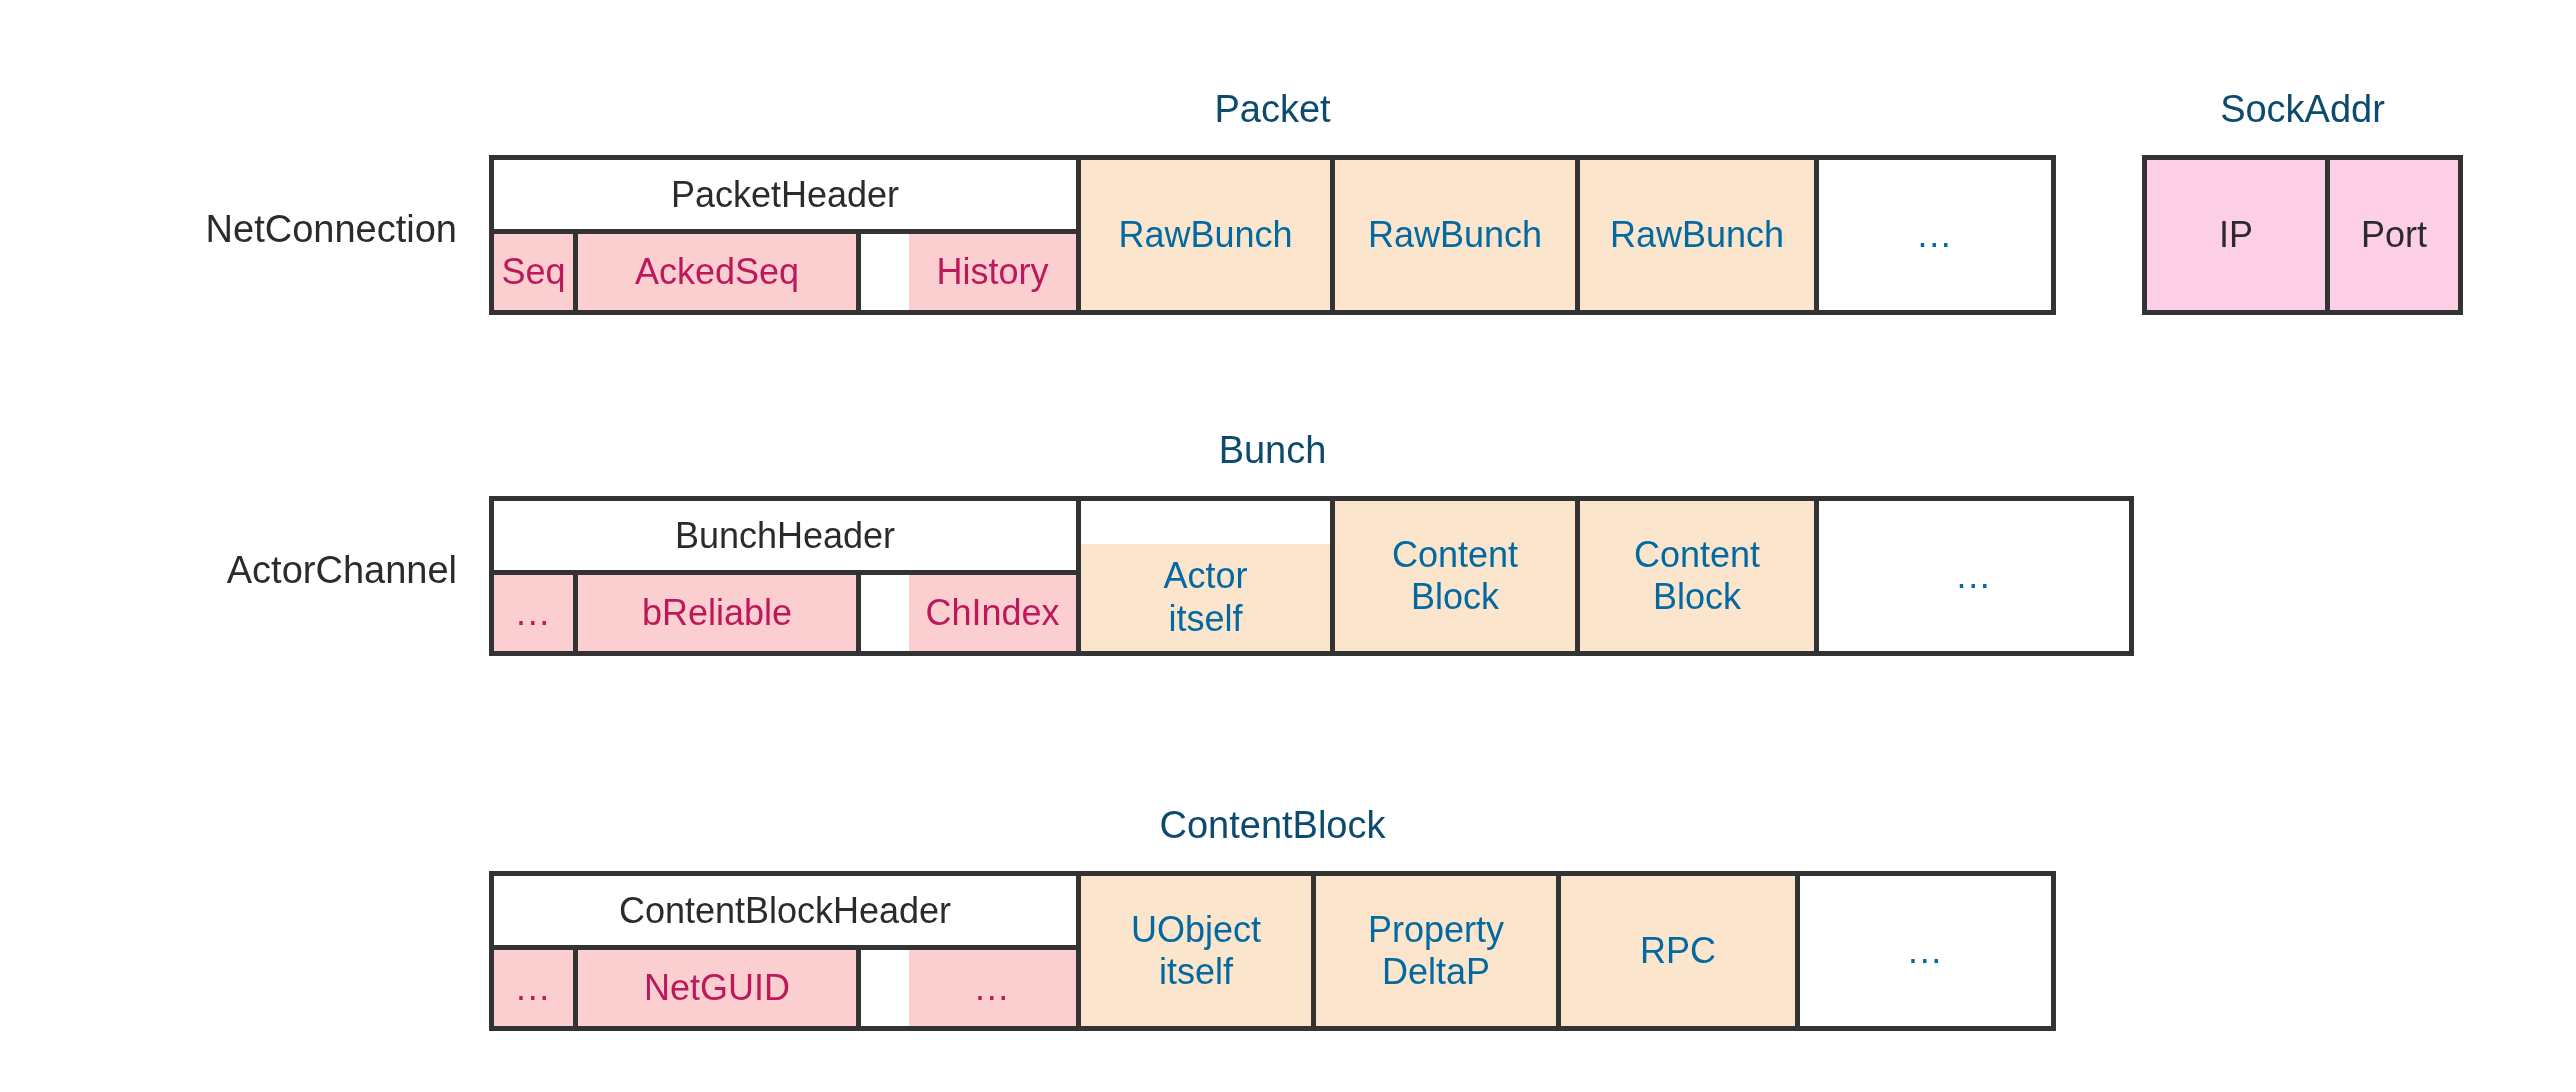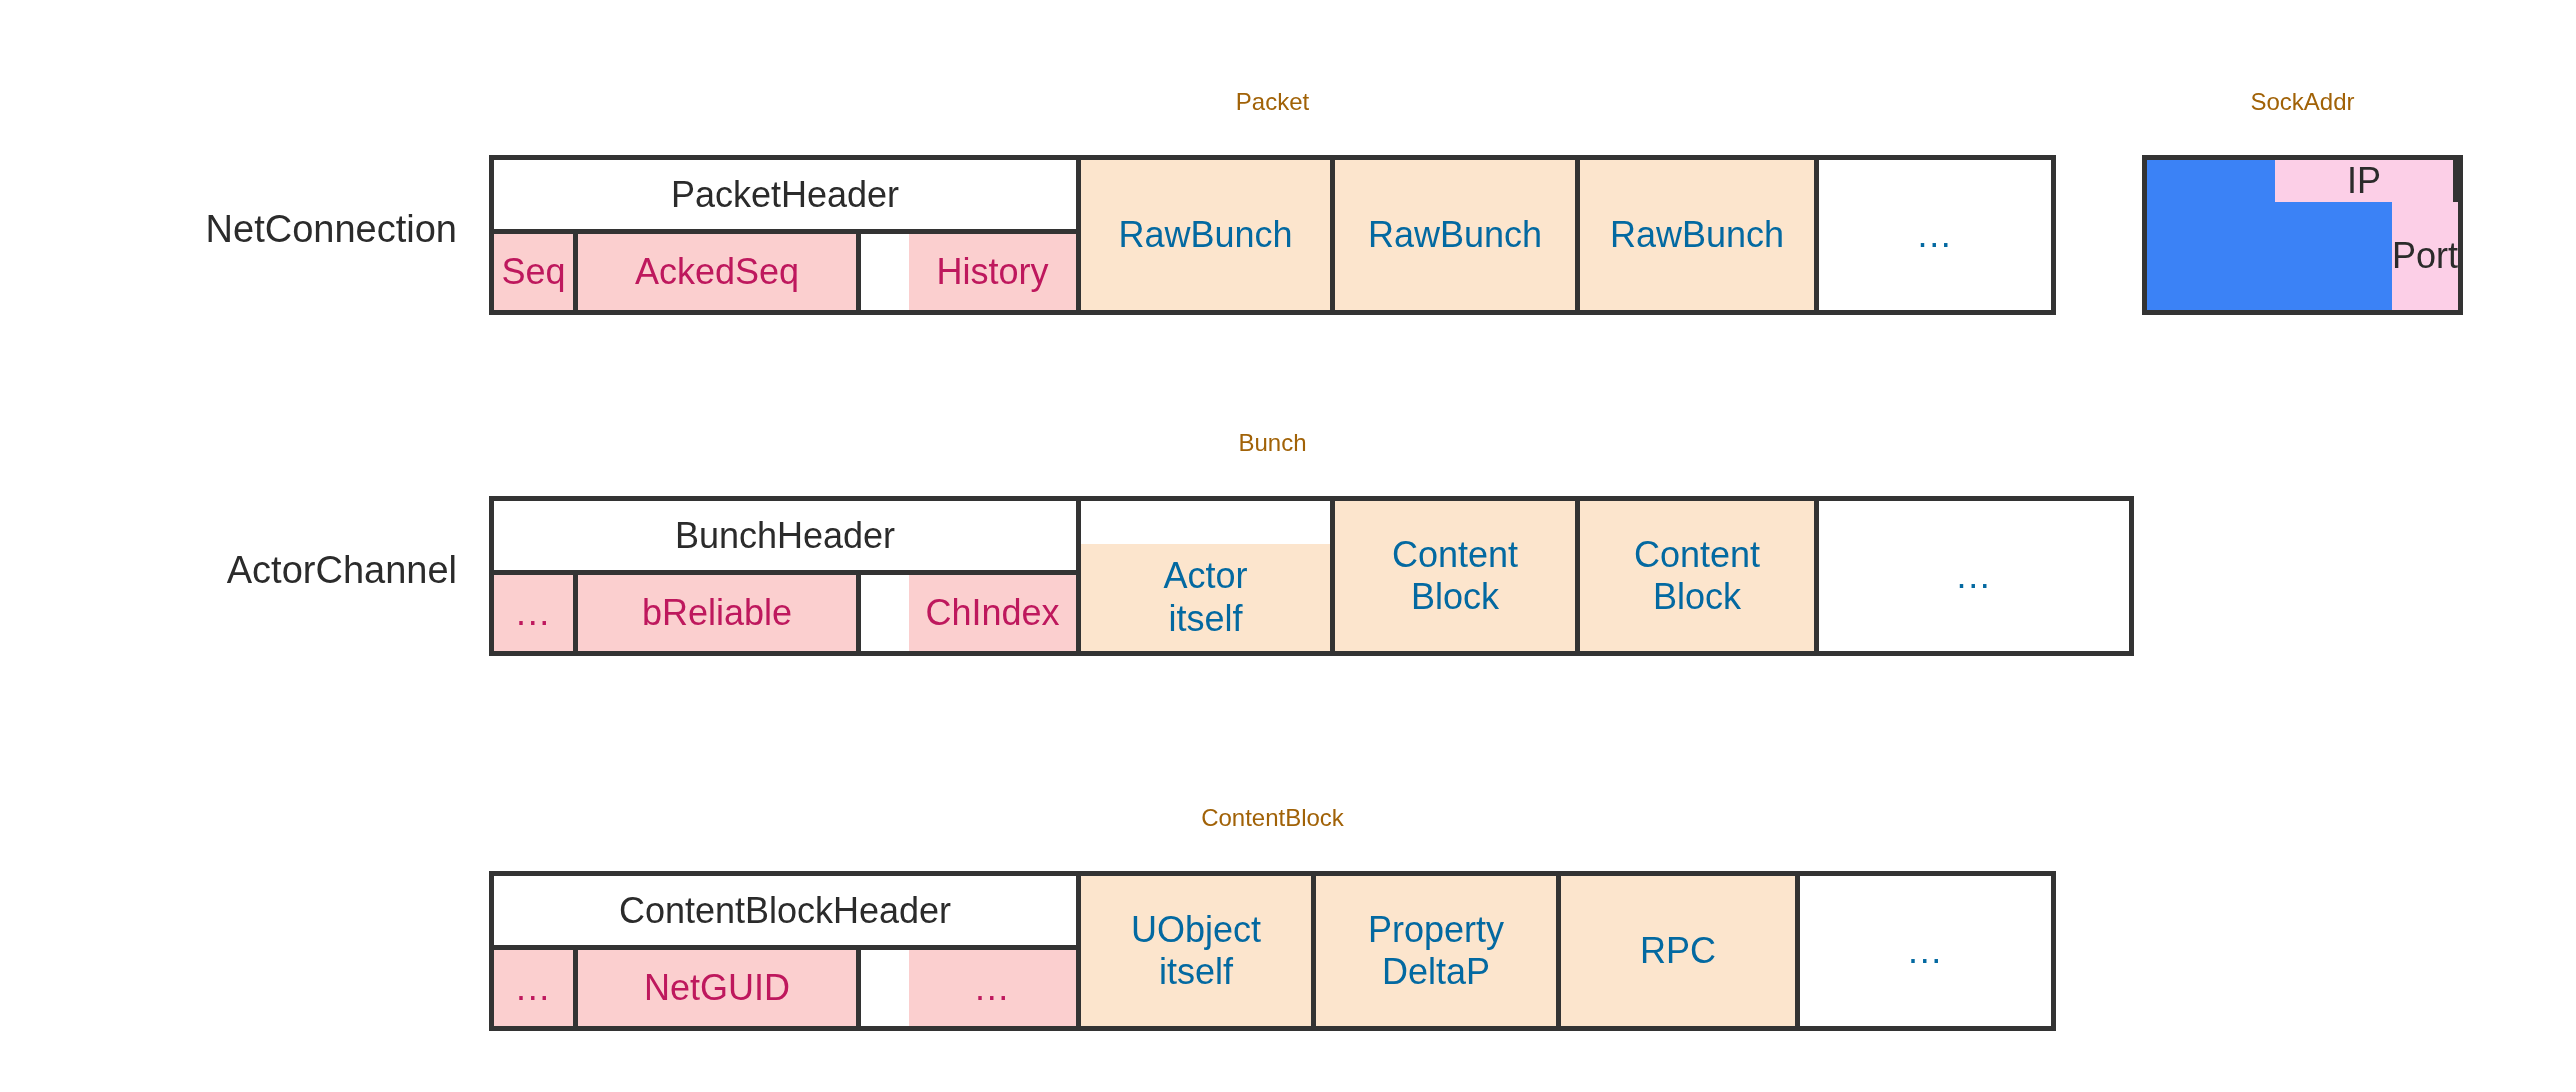--- a/index.html
+++ b/index.html
@@ -26,23 +26,23 @@
     position: absolute;
     text-align: right;
     font-size: 38px;
     line-height: 1;
     color: #2b2b2b;
     white-space: nowrap;
   }
 
   .struct-title {
     position: absolute;
-    font-size: 24px;
+    font-size: 38px;
     line-height: 1;
-    color: #a16207;
+    color: #0c4a6e;
     white-space: nowrap;
     text-align: center;
   }
 
   
   .struct {
     position: absolute;
     box-sizing: border-box;
     border: 5.7px solid #333333;
     background: #ffffff;
@@ -110,23 +110,22 @@
     background: #ffffff;
   }
   .cell .lines { display: block; }
 
   
   .sockaddr {
     position: absolute;
     box-sizing: border-box;
     border: 5.7px solid #333333;
     display: flex;
-    flex-direction: column;
-    background: #3b82f6;
-    align-items: flex-end;
+    flex-direction: row;
+    background: #0f172a;
   }
   .sock-cell {
     box-sizing: border-box;
     display: flex;
     align-items: center;
     justify-content: center;
     font-size: 36px;
     color: #2b2b2b;
     background: #fccfe7;
     border-right: 5.7px solid #333333;

